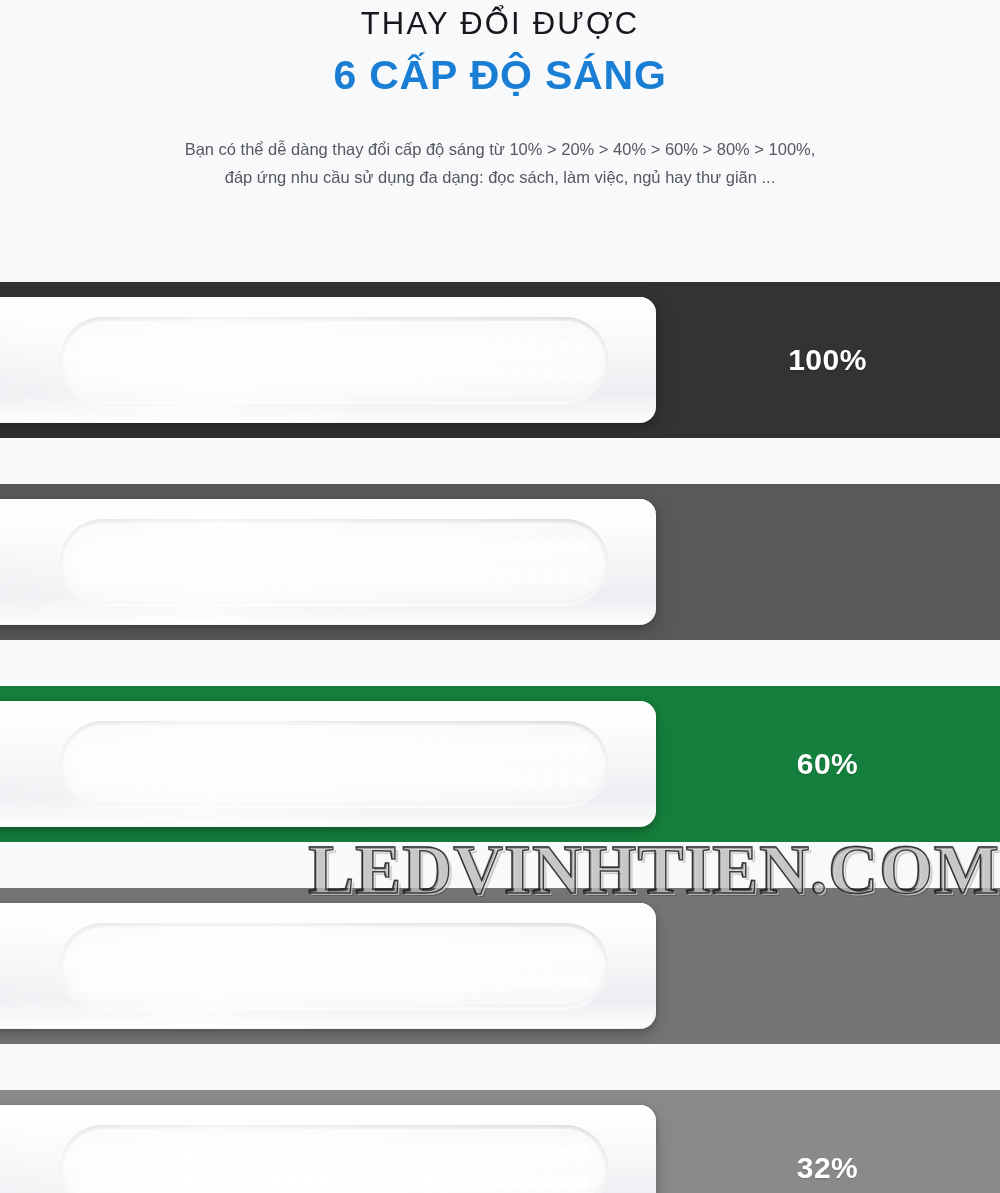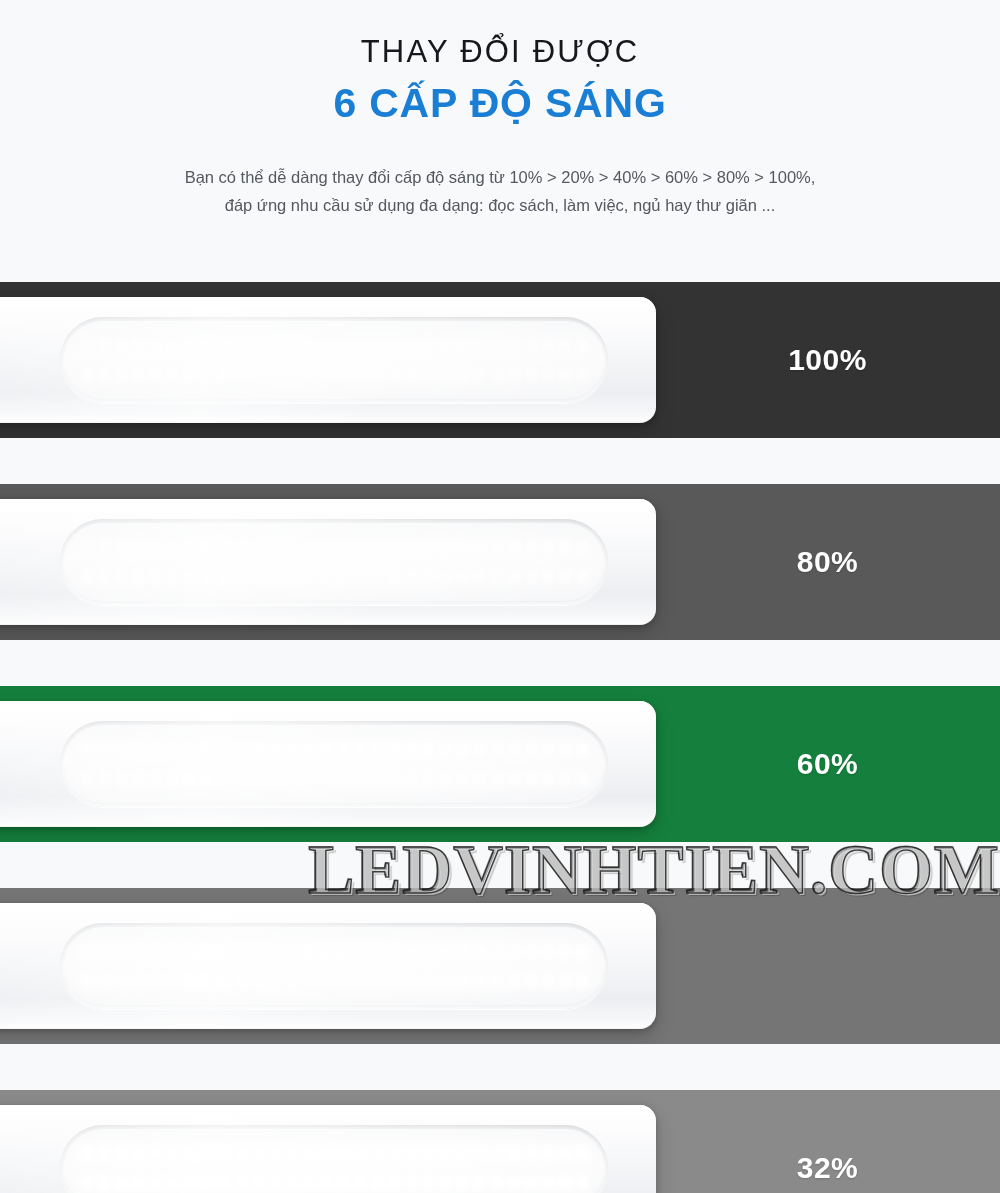--- a/index.html
+++ b/index.html
@@ -21,21 +21,21 @@
 
   
   .header {
     position: absolute;
     left: 0;
     top: 0;
     width: 1000px;
     height: 236px;
     background: #f8f9fb;
     box-sizing: border-box;
-    padding-top: 34px;
+    padding-top: 6px;
     text-align: center;
   }
 
   .title-main {
     font-size: 31px;
     font-weight: 400;
     letter-spacing: 2.2px;
     color: #17181c;
     line-height: 1.15;
     margin: 0;
@@ -398,21 +398,20 @@
               <span class="led"></span>
               <span class="led"></span>
               <span class="led"></span>
               <span class="led"></span>
               <span class="led"></span>
             </div>
           <div class="lens-glow"></div>
         </div>
         <div class="lamp-sheen"></div>
       </div>
-      <div class="row-label">80%</div>
     </div>
 
     <div class="row" data-level="60" style="background: #15803d;">
       <div class="lamp-wrap">
         <div class="lamp-body"></div>
         <div class="lamp-bevel"></div>
         <div class="lamp-lens">
           <div class="lens-inner"></div>
           <div class="led-strip top">
               <span class="led"></span>

